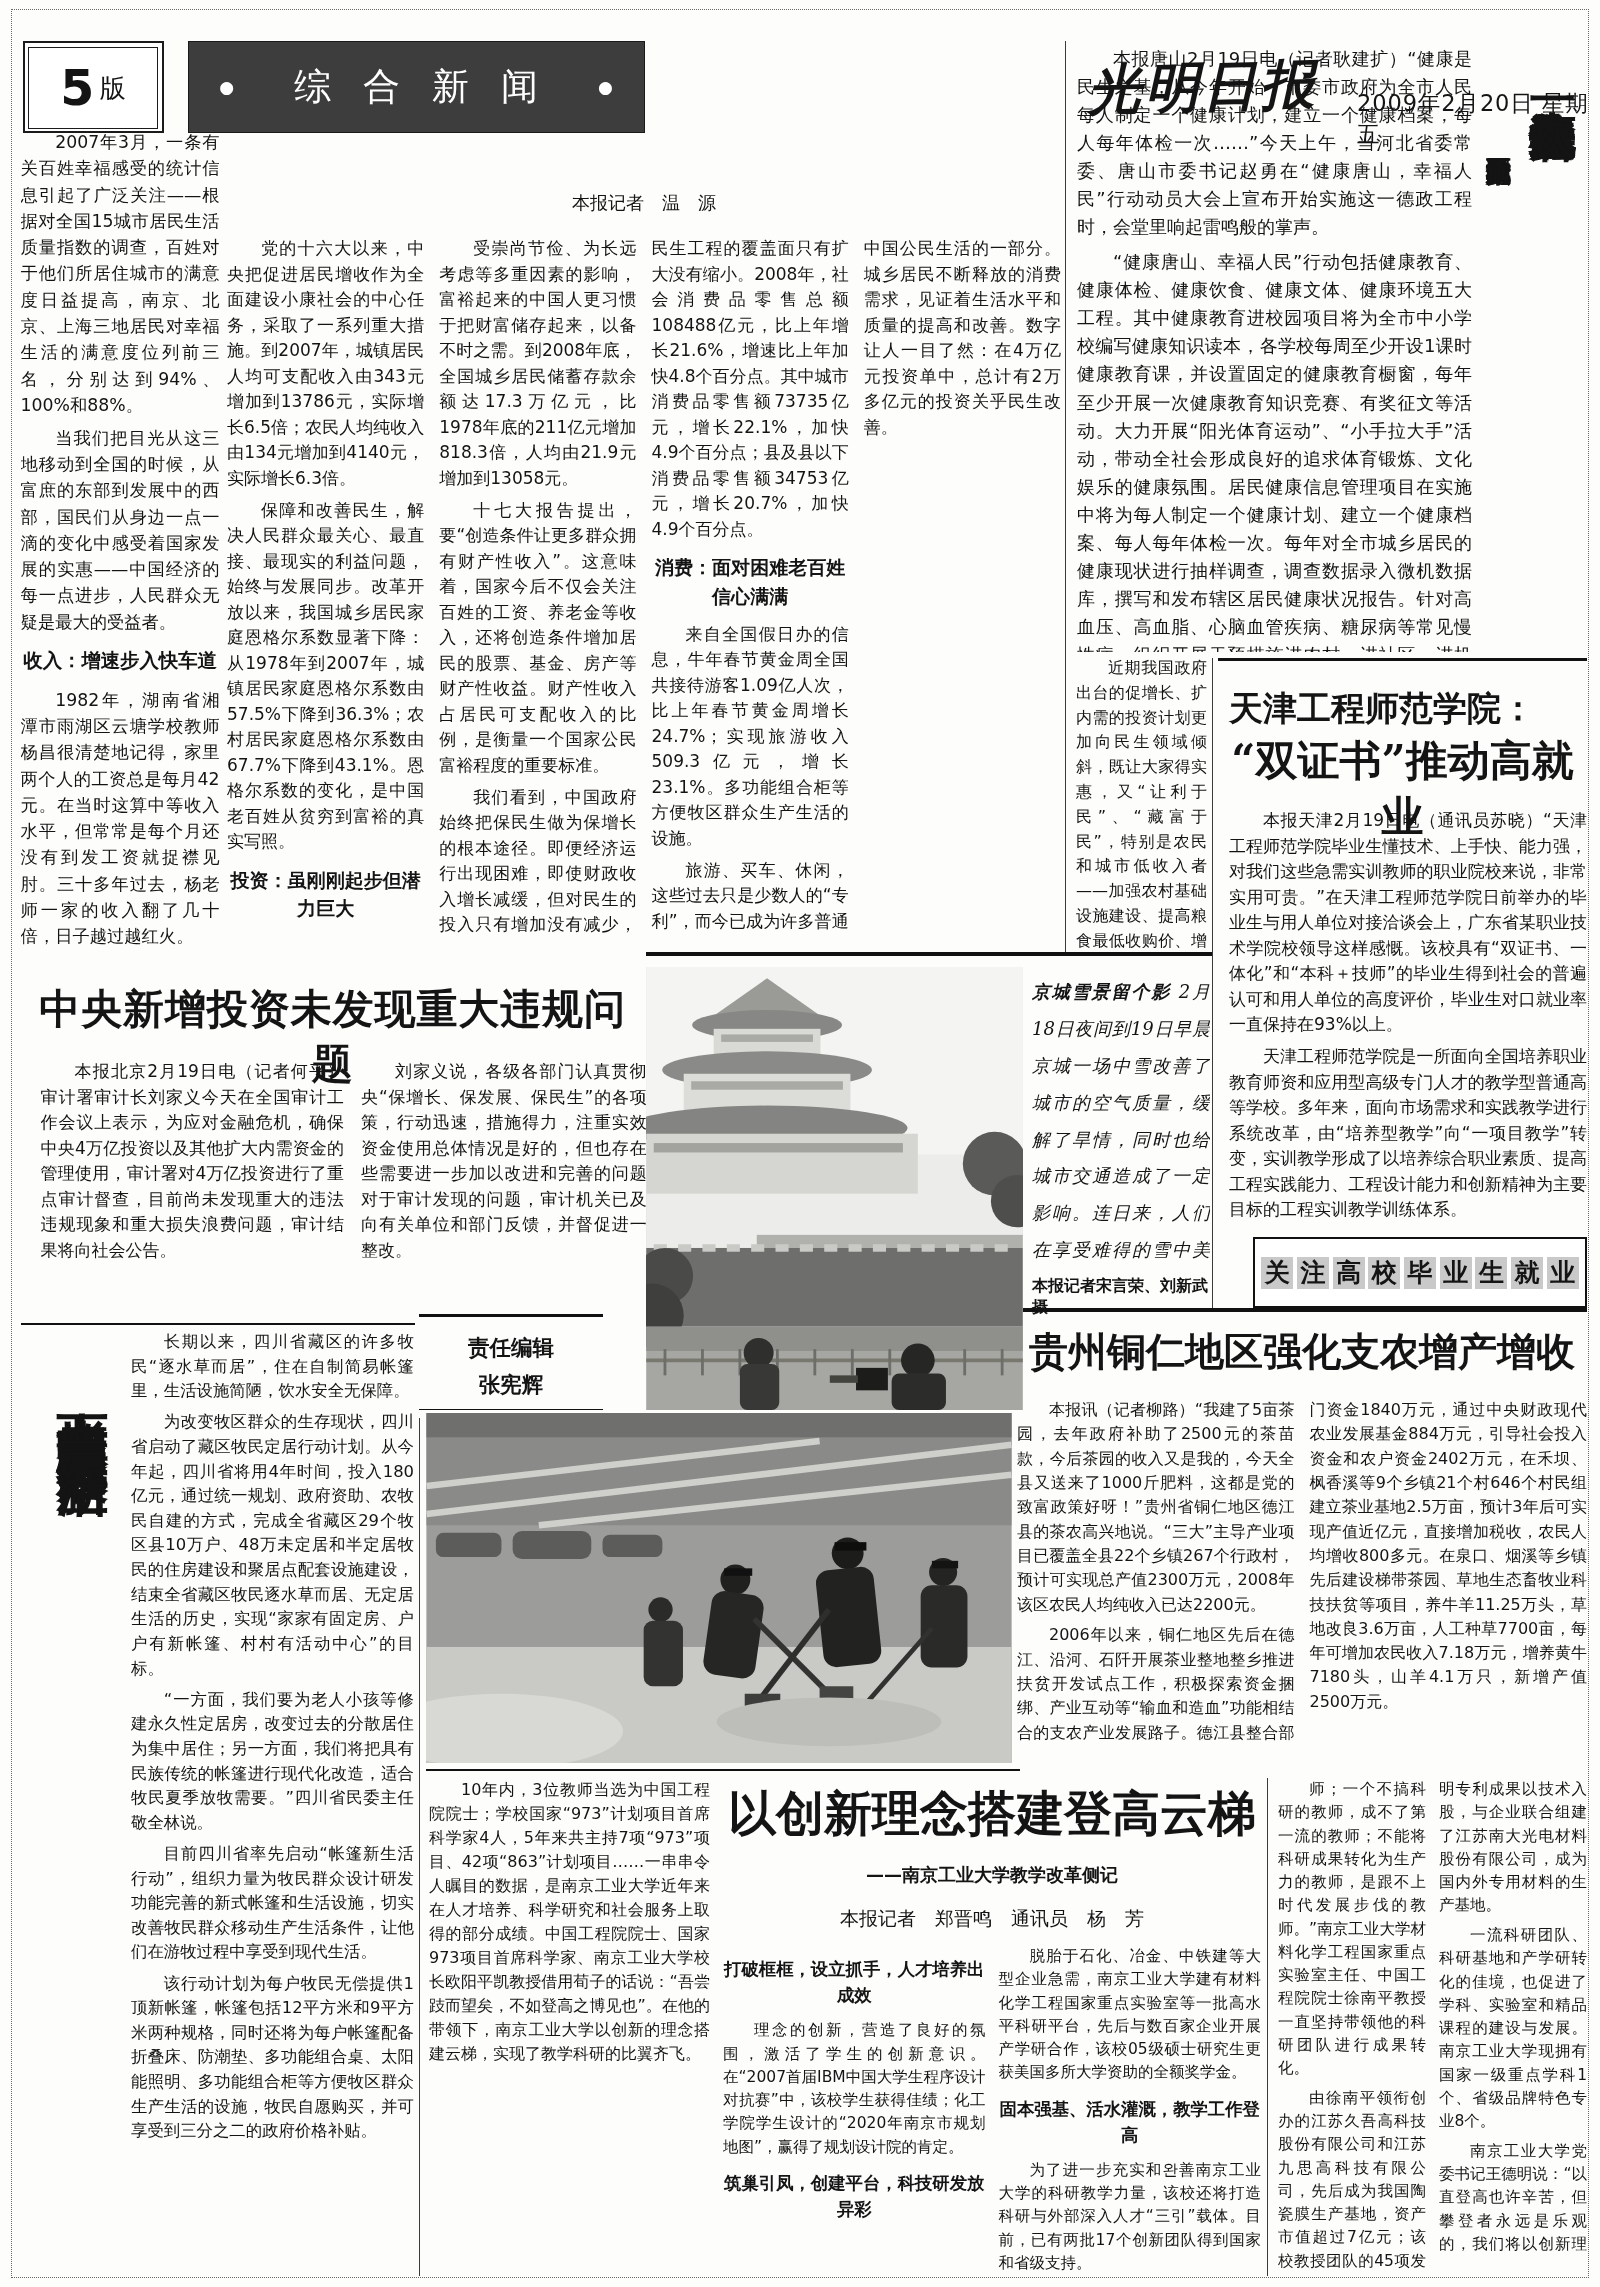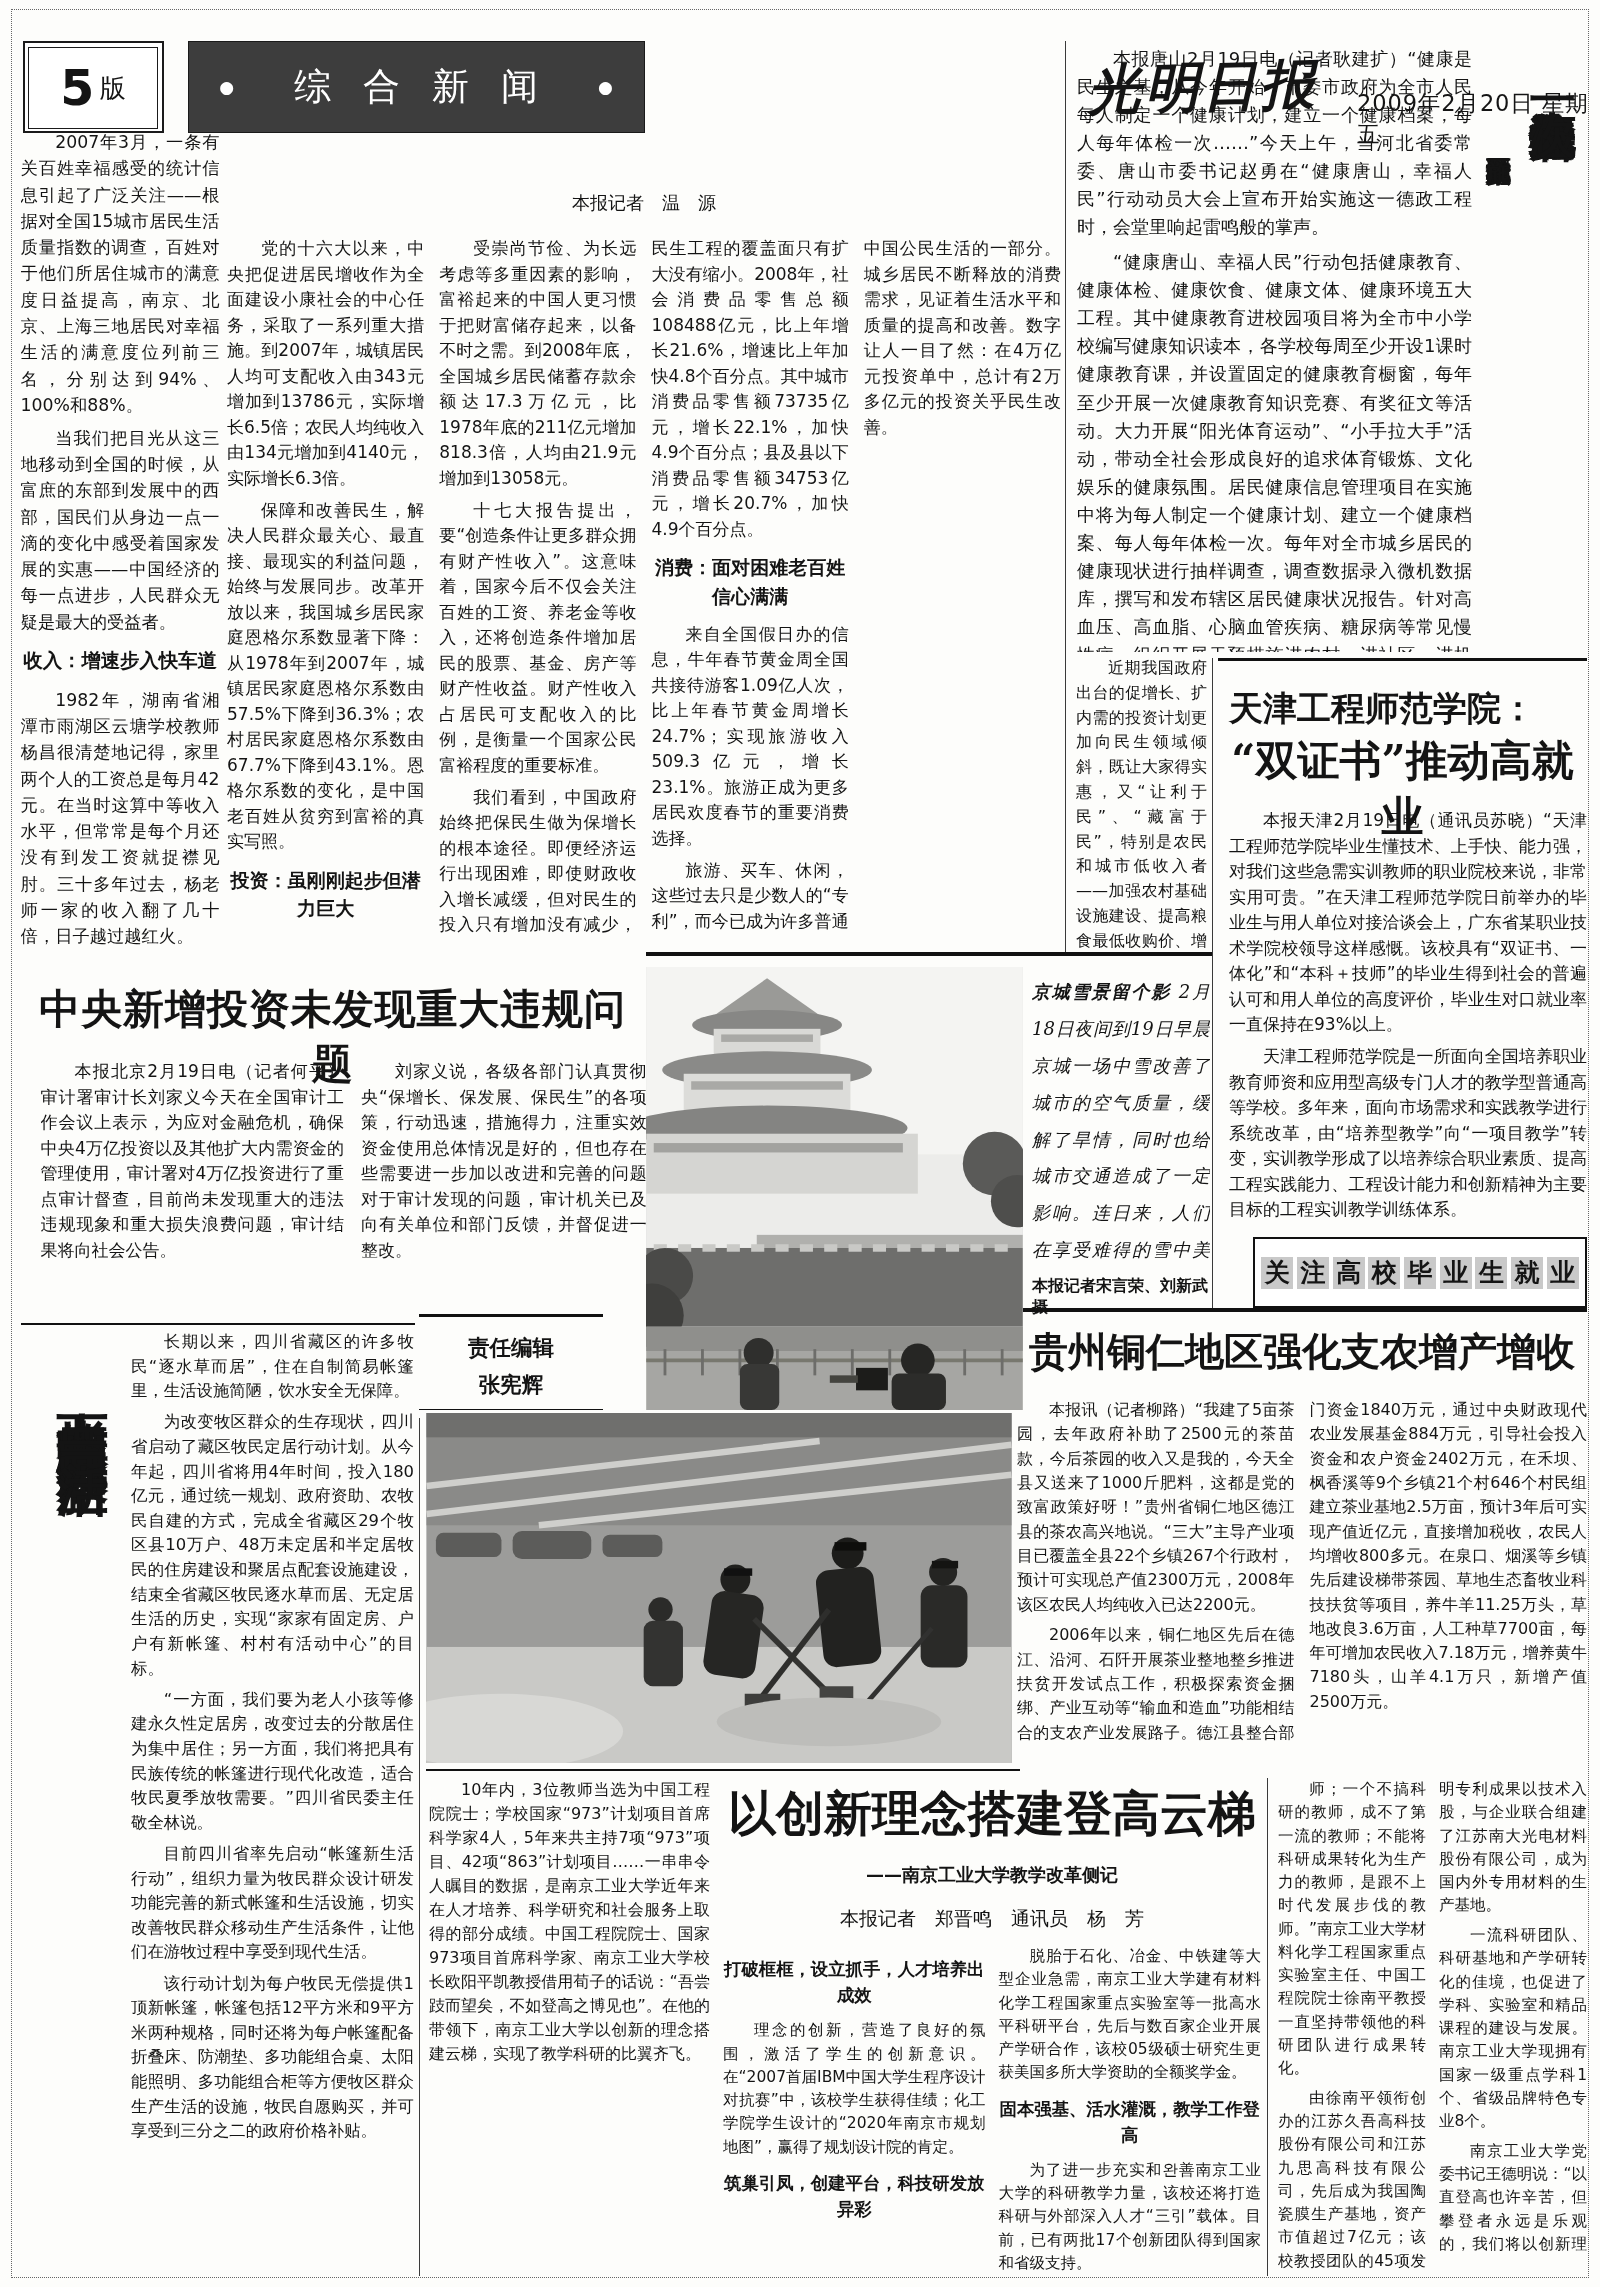--- a/index.html
+++ b/index.html
@@ -113,21 +113,21 @@
     <p>1982年，湖南省湘潭市雨湖区云塘学校教师杨昌很清楚地记得，家里两个人的工资总是每月42元。在当时这算中等收入水平，但常常是每个月还没有到发工资就捉襟见肘。三十多年过去，杨老师一家的收入翻了几十倍，日子越过越红火。</p>
   </div>
   <div class="abs just clip" id="main-body">
     <p>党的十六大以来，中央把促进居民增收作为全面建设小康社会的中心任务，采取了一系列重大措施。到2007年，城镇居民人均可支配收入由343元增加到13786元，实际增长6.5倍；农民人均纯收入由134元增加到4140元，实际增长6.3倍。</p>
     <p>保障和改善民生，解决人民群众最关心、最直接、最现实的利益问题，始终与发展同步。改革开放以来，我国城乡居民家庭恩格尔系数显著下降：从1978年到2007年，城镇居民家庭恩格尔系数由57.5%下降到36.3%；农村居民家庭恩格尔系数由67.7%下降到43.1%。恩格尔系数的变化，是中国老百姓从贫穷到富裕的真实写照。</p>
     <p class="xhead">投资：虽刚刚起步但潜力巨大</p>
     <p>受崇尚节俭、为长远考虑等多重因素的影响，富裕起来的中国人更习惯于把财富储存起来，以备不时之需。到2008年底，全国城乡居民储蓄存款余额达17.3万亿元，比1978年底的211亿元增加818.3倍，人均由21.9元增加到13058元。</p>
     <p>十七大报告提出，要“创造条件让更多群众拥有财产性收入”。这意味着，国家今后不仅会关注百姓的工资、养老金等收入，还将创造条件增加居民的股票、基金、房产等财产性收益。财产性收入占居民可支配收入的比例，是衡量一个国家公民富裕程度的重要标准。</p>
     <p>我们看到，中国政府始终把保民生做为保增长的根本途径。即便经济运行出现困难，即使财政收入增长减缓，但对民生的投入只有增加没有减少，民生工程的覆盖面只有扩大没有缩小。2008年，社会消费品零售总额108488亿元，比上年增长21.6%，增速比上年加快4.8个百分点。其中城市消费品零售额73735亿元，增长22.1%，加快4.9个百分点；县及县以下消费品零售额34753亿元，增长20.7%，加快4.9个百分点。</p>
     <p class="xhead">消费：面对困难老百姓信心满满</p>
-    <p>来自全国假日办的信息，牛年春节黄金周全国共接待游客1.09亿人次，比上年春节黄金周增长24.7%；实现旅游收入509.3亿元，增长23.1%。旅游正成为更多居民欢度春节的重要消费选择。</p>
+    <p>来自全国假日办的信息，牛年春节黄金周全国共接待游客1.09亿人次，比上年春节黄金周增长24.7%；实现旅游收入509.3亿元，增长23.1%。多功能组合柜等方便牧区群众生产生活的设施。</p>
     <p>旅游、买车、休闲，这些过去只是少数人的“专利”，而今已成为许多普通中国公民生活的一部分。城乡居民不断释放的消费需求，见证着生活水平和质量的提高和改善。数字让人一目了然：在4万亿元投资单中，总计有2万多亿元的投资关乎民生改善。</p>
   </div>
   <div class="abs just clip" id="main-overflow">
     <p>近期我国政府出台的促增长、扩内需的投资计划更加向民生领域倾斜，既让大家得实惠，又“让利于民”、“藏富于民”，特别是农民和城市低收入者——加强农村基础设施建设、提高粮食最低收购价、增加城市和农村低保补助、加大对中西部教育卫生等领域的投入。</p>
   </div>
 
   <div class="abs just clip" id="tangshan-body">
     <p>本报唐山2月19日电（记者耿建扩）“健康是民生之基，从今年开始，市委市政府为全市人民每人制定一个健康计划，建立一个健康档案，每人每年体检一次……”今天上午，当河北省委常委、唐山市委书记赵勇在“健康唐山，幸福人民”行动动员大会上宣布开始实施这一德政工程时，会堂里响起雷鸣般的掌声。</p>
     <p>“健康唐山、幸福人民”行动包括健康教育、健康体检、健康饮食、健康文体、健康环境五大工程。其中健康教育进校园项目将为全市中小学校编写健康知识读本，各学校每周至少开设1课时健康教育课，并设置固定的健康教育橱窗，每年至少开展一次健康教育知识竞赛、有奖征文等活动。大力开展“阳光体育运动”、“小手拉大手”活动，带动全社会形成良好的追求体育锻炼、文化娱乐的健康氛围。居民健康信息管理项目在实施中将为每人制定一个健康计划、建立一个健康档案、每人每年体检一次。每年对全市城乡居民的健康现状进行抽样调查，调查数据录入微机数据库，撰写和发布辖区居民健康状况报告。针对高血压、高血脂、心脑血管疾病、糖尿病等常见慢性病，组织开展干预措施进农村、进社区、进机关、进学校、进企业活动。实施放心饮水项目，加强城乡居民生活饮用水质量检测，年内集中式供水单位建档率达到60%，2010年达到70%，2011年达到80%以上。</p>
   </div>

